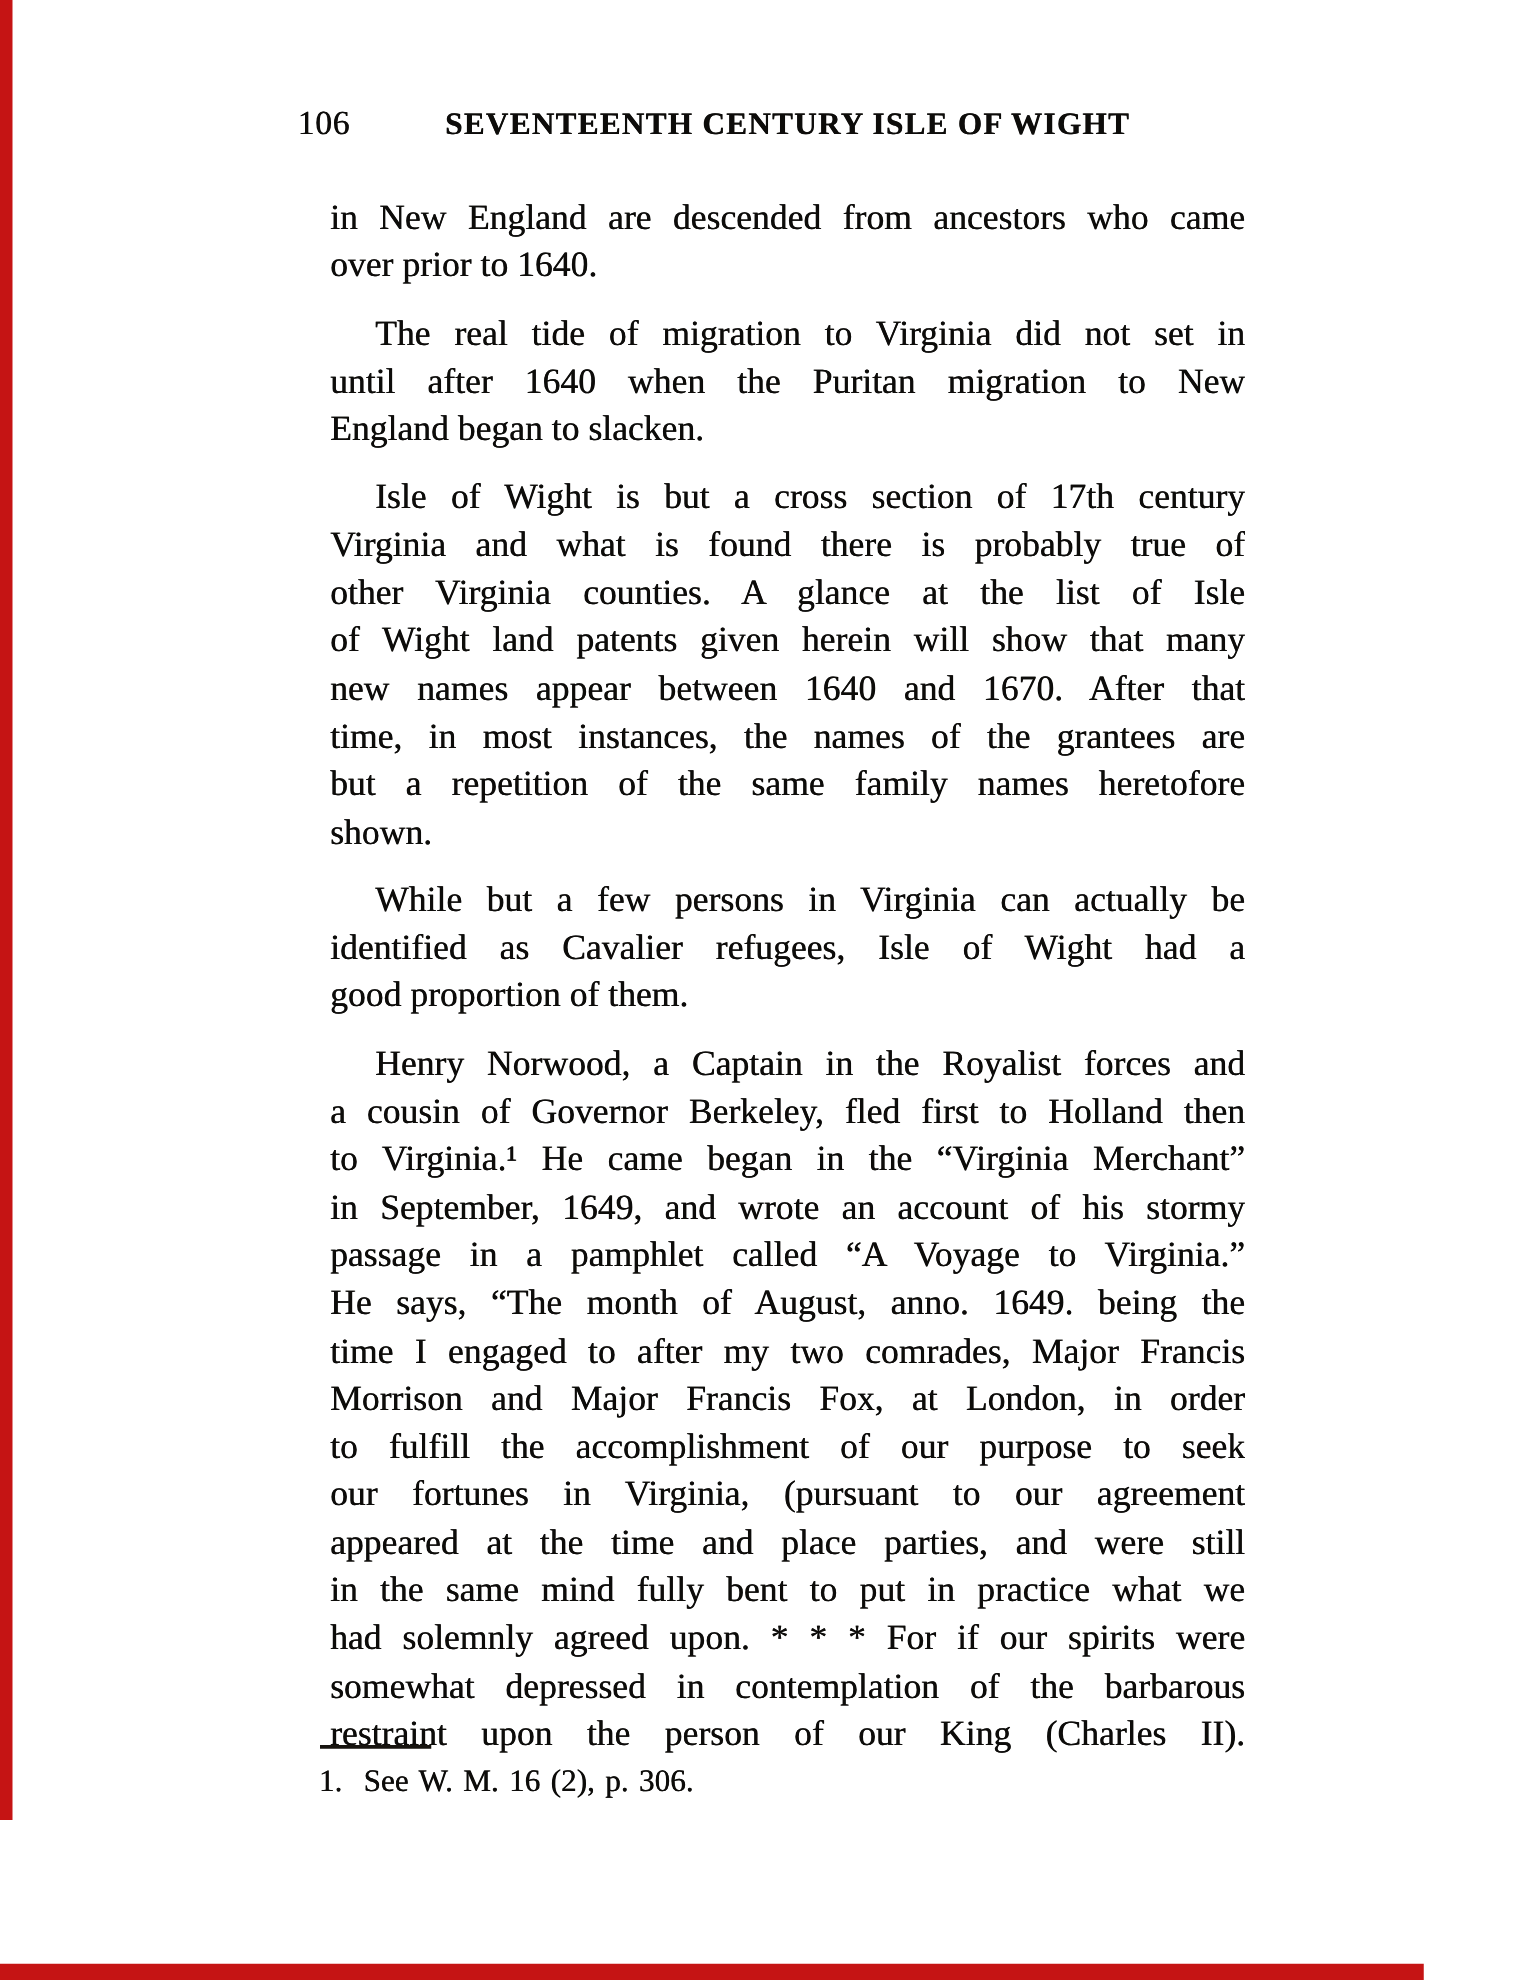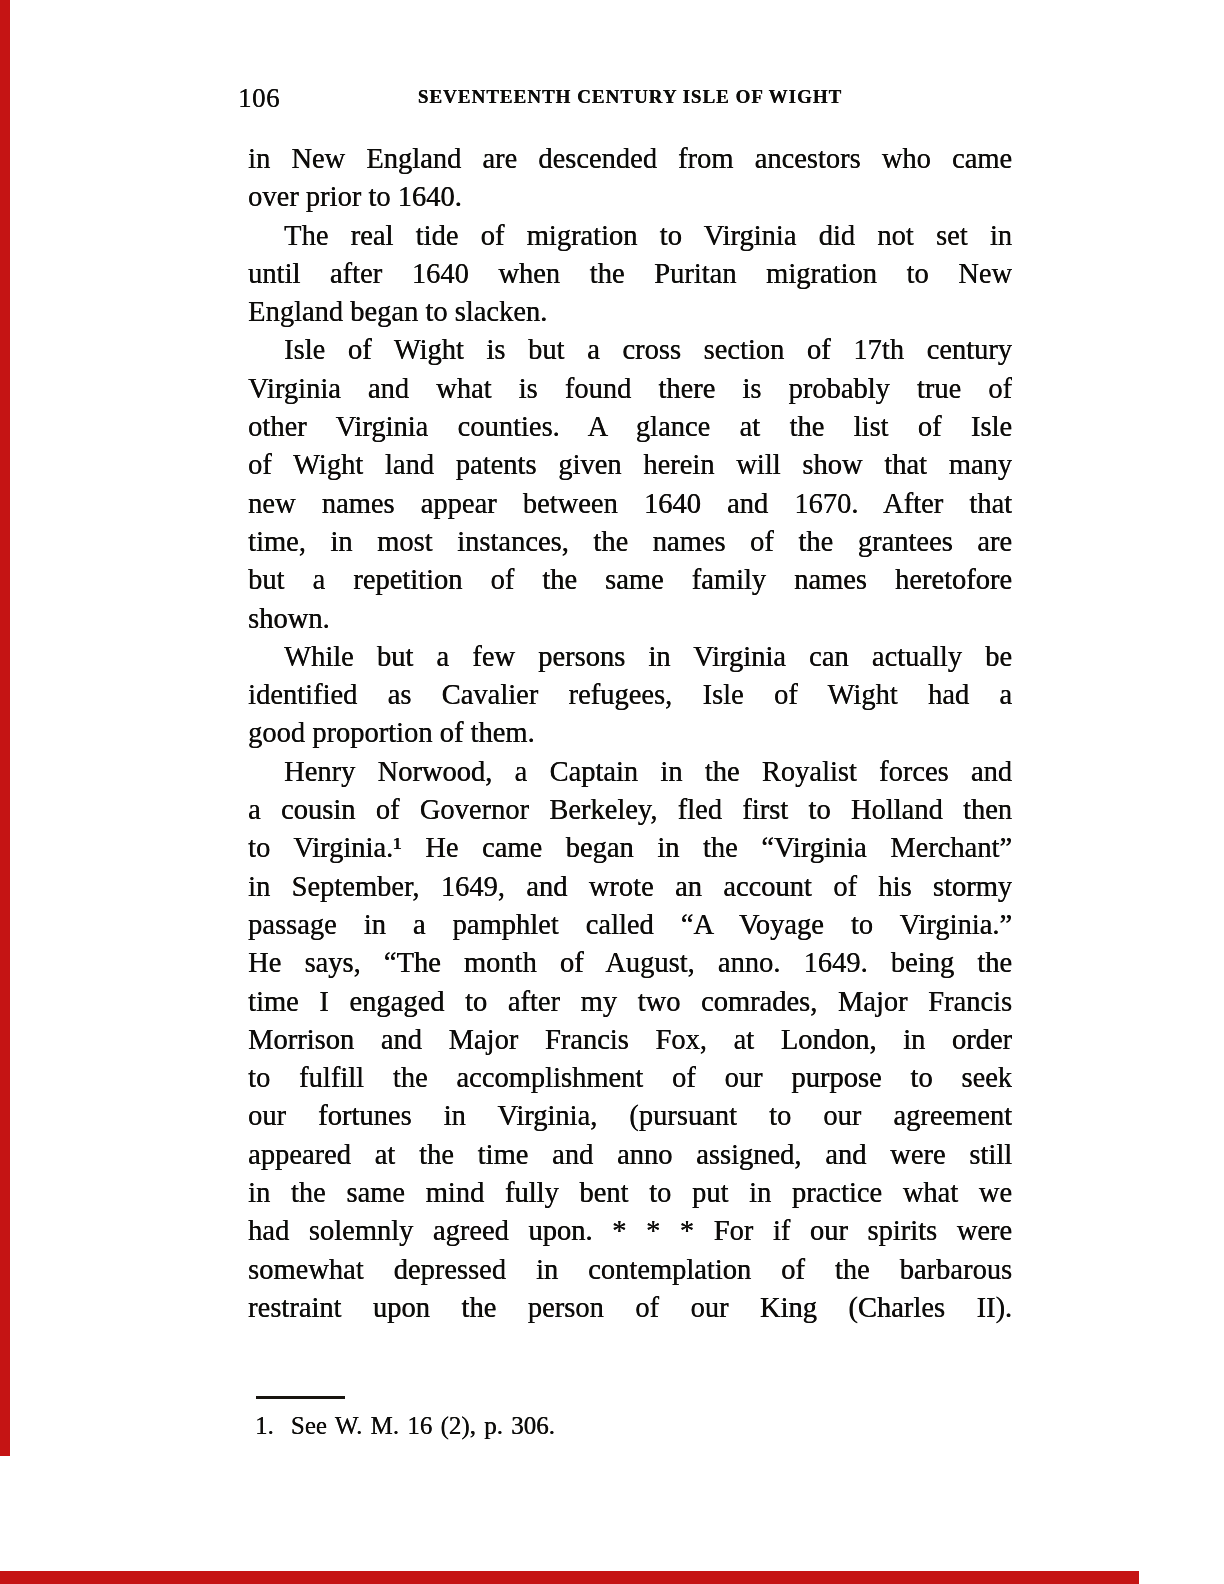--- a/index.html
+++ b/index.html
@@ -33,35 +33,35 @@
     font-size: 27px;
     font-weight: 400;
     letter-spacing: 0.5px;
     text-shadow: 0.3px 0 0 currentColor;
   }
   .running-head {
     position: absolute;
     left: 248px; top: 86px;
     width: 764px;
     text-align: center;
-    font-size: 19px;
+    font-size: 25px;
     font-weight: 700;
     letter-spacing: 1px;
     white-space: nowrap;
     text-shadow: 0.3px 0 0 currentColor;
   }
   .body-text {
     position: absolute;
     left: 248px; top: 140px;
     width: 764px;
     font-size: 28.5px;
     line-height: 38.3px;
     text-shadow: 0.35px 0 0 currentColor;
   }
-  .paragraph { margin: 0; padding: 0; }
+  .paragraph { margin: 16px; padding: 0; }
   .line {
     height: 38.3px;
     overflow: hidden;
     text-align: justify;
     text-align-last: justify;
     text-justify: inter-word;
   }
   .line.flush {
     text-align: left;
     text-align-last: left;
@@ -125,21 +125,21 @@
         <div class="line ind">Henry Norwood, a Captain in the Royalist forces and</div>
         <div class="line">a cousin of Governor Berkeley, fled first to Holland then</div>
         <div class="line">to Virginia.¹ He came began in the “Virginia Merchant”</div>
         <div class="line">in September, 1649, and wrote an account of his stormy</div>
         <div class="line">passage in a pamphlet called “A Voyage to Virginia.”</div>
         <div class="line">He says, “The month of August, anno. 1649. being the</div>
         <div class="line">time I engaged to after my two comrades, Major Francis</div>
         <div class="line">Morrison and Major Francis Fox, at London, in order</div>
         <div class="line">to fulfill the accomplishment of our purpose to seek</div>
         <div class="line">our fortunes in Virginia, (pursuant to our agreement</div>
-        <div class="line">appeared at the time and anno assigned, and were still</div>
+        <div class="line">appeared at the time and place parties, and were still</div>
         <div class="line">in the same mind fully bent to put in practice what we</div>
         <div class="line">had solemnly agreed upon. * * * For if our spirits were</div>
         <div class="line">somewhat depressed in contemplation of the barbarous</div>
         <div class="line">restraint upon the person of our King (Charles II).</div>
       </div>
     </div>
 
   <div class="footnote-rule"></div>
 
   <div class="footnote">

